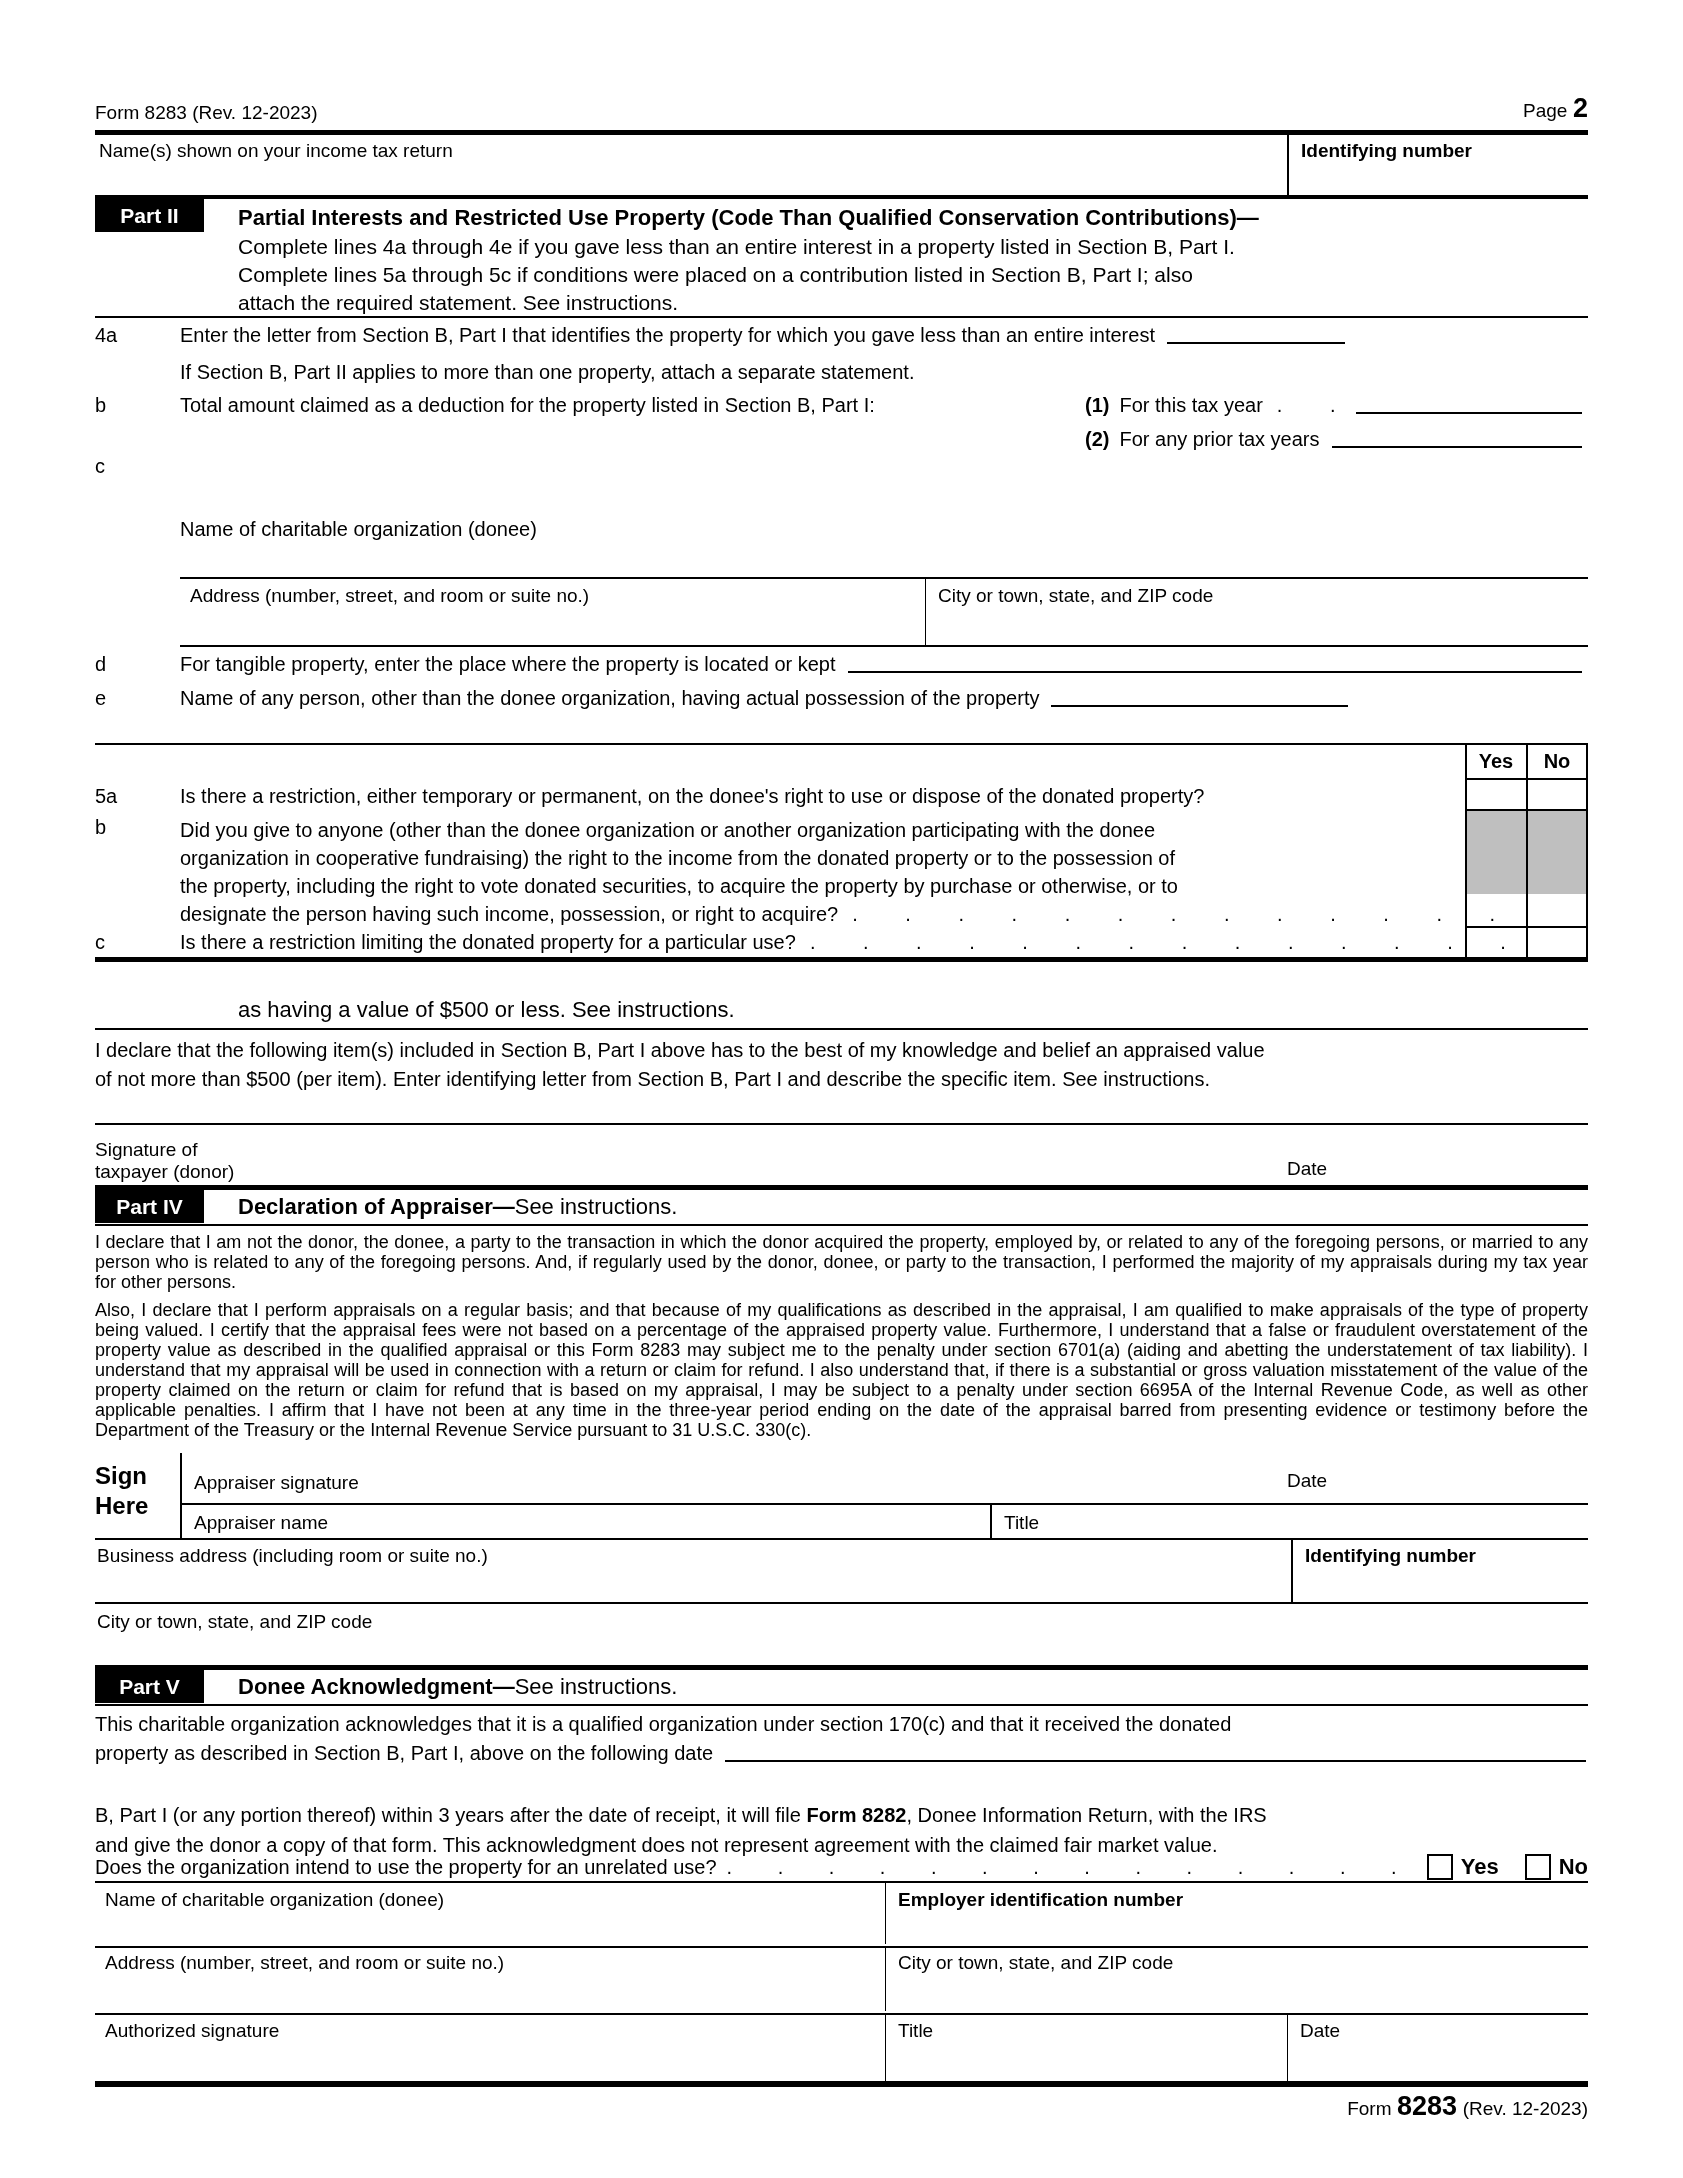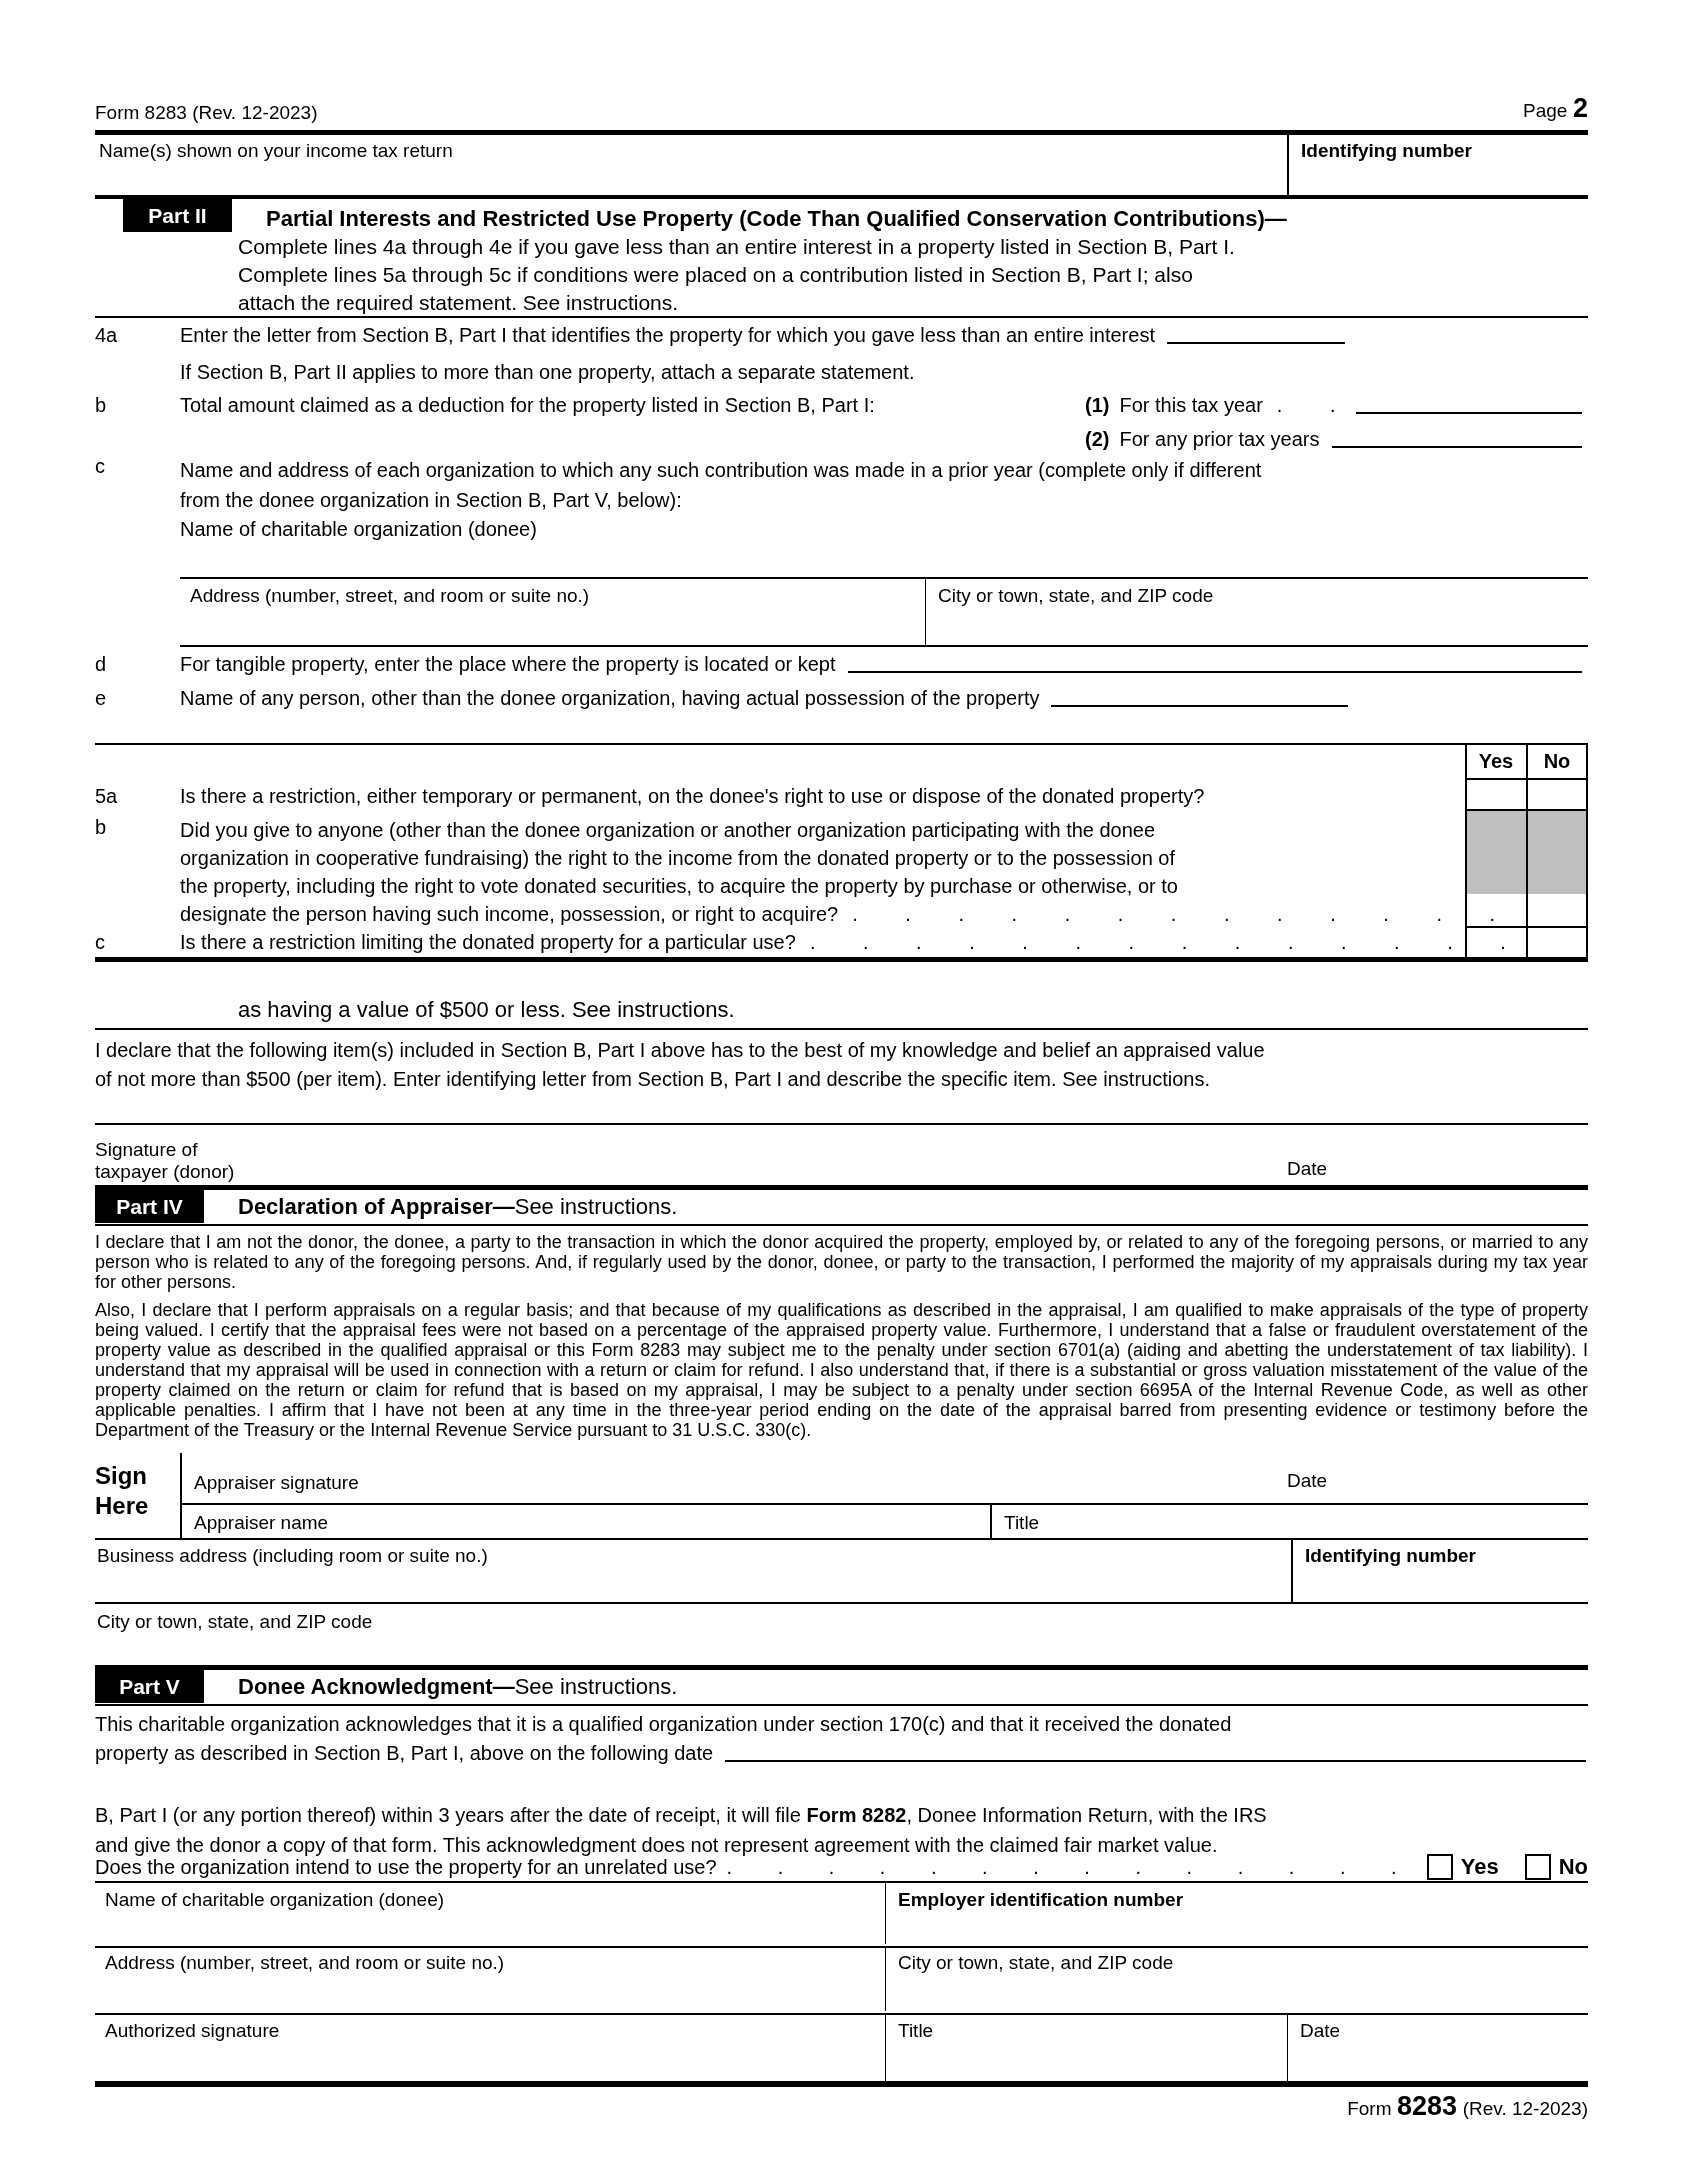--- a/index.html
+++ b/index.html
@@ -44,21 +44,21 @@
   <div class="rule" style="left:95px;top:130px;width:1493px;height:5px;"></div>
 
   <div class="abs" style="left:95px;top:135px;width:1190px;height:60px;">
     <div class="small" style="padding:5px 0 0 4px;">Name(s) shown on your income tax return</div>
   </div>
   <div class="abs" style="left:1287px;top:135px;width:301px;height:60px;border-left:2px solid #000;">
     <div class="small b" style="padding:5px 0 0 12px;">Identifying number</div>
   </div>
 
   <div class="rule" style="left:95px;top:195px;width:1493px;height:4px;"></div>
-  <div class="abs row" style="left:95px;top:199px;width:1493px;align-items:flex-end;margin-left:28px;">
+  <div class="abs row" style="left:95px;top:199px;width:1493px;align-items:center;">
     <div class="ptag">Part II</div>
     <div class="ptitle">Partial Interests and Restricted Use Property (Code Than Qualified Conservation Contributions)—</div>
   </div>
   <div class="abs desc" style="left:238px;top:233px;width:1307px;">
     <div>Complete lines 4a through 4e if you gave less than an entire interest in a property listed in Section B, Part I.</div>
     <div>Complete lines 5a through 5c if conditions were placed on a contribution listed in Section B, Part I; also</div>
     <div>attach the required statement. See instructions.</div>
   </div>
   <div class="rule" style="left:95px;top:316px;width:1493px;height:2px;"></div>
 
@@ -82,24 +82,20 @@
       <div class="row" style="margin-top:11px;">
         <span class="b" style="margin-left:14px;">(2)</span>
         <span style="margin-left:10px;">For any prior tax years</span>
         <span class="fill"></span>
       </div>
     </div>
   </div>
 
   <div class="abs row" style="left:95px;top:455px;width:1489px;align-items:flex-start;">
     <span class="lblcol">c</span>
-    <div class="txt" style="line-height:30px;">
-      <div>Name and address of each organization to which any such contribution was made in a prior year (complete only if different</div>
-      <div>from the donee organization in Section B, Part V, below):</div>
-    </div>
   </div>
   <div class="abs" style="left:180px;top:518px;">Name of charitable organization (donee)</div>
 
   <div class="abs" style="left:180px;top:577px;width:1408px;height:66px;border-top:2px solid #000;border-bottom:2px solid #000;">
     <div class="abs" style="left:0;top:0;width:745px;height:66px;">
       <div class="small" style="padding:6px 0 0 10px;">Address (number, street, and room or suite no.)</div>
     </div>
     <div class="abs" style="left:745px;top:0;width:662px;height:66px;border-left:1.5px solid #000;">
       <div class="small" style="padding:6px 0 0 12px;">City or town, state, and ZIP code</div>
     </div>

